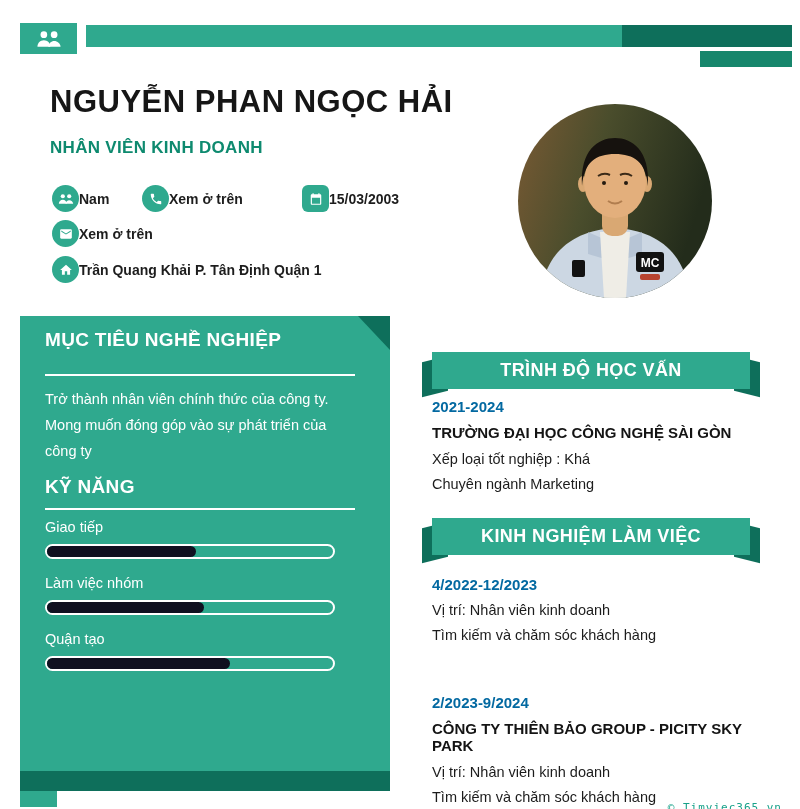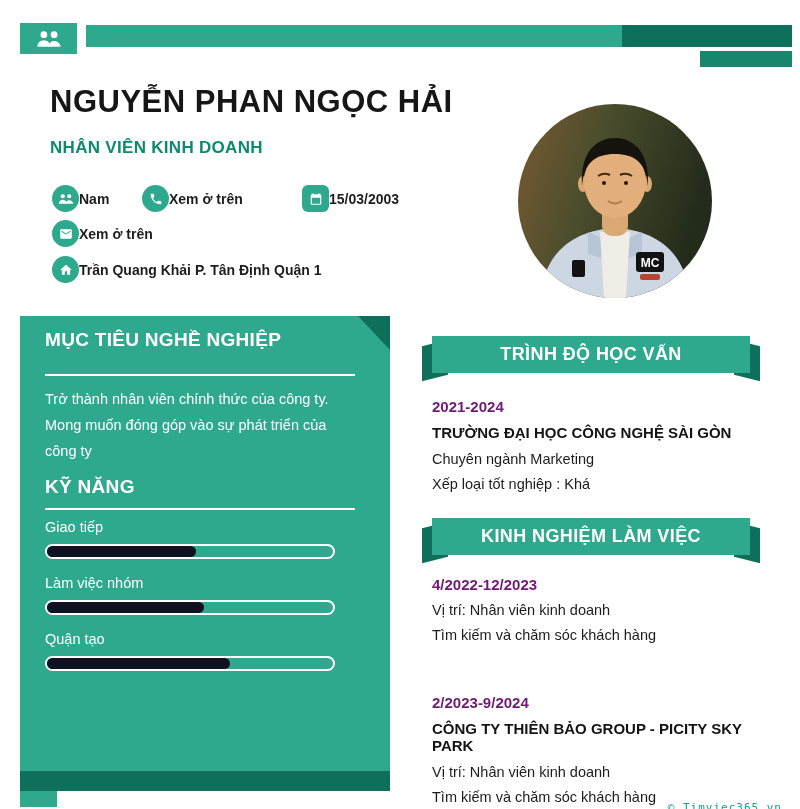--- a/index.html
+++ b/index.html
@@ -41,21 +41,21 @@
   .skill-fill{height:100%;background:var(--bar-fill);border-radius:7px;width:50%;}
 
   
   .banner{position:absolute;left:432px;width:318px;height:37px;}
   .banner .wing{position:absolute;top:7px;width:26px;height:35px;background:var(--teal-dark);}
   .banner .wing.left{left:-10px;transform:skewY(-14deg);}
   .banner .wing.right{right:-10px;transform:skewY(14deg);}
   .banner .face{position:absolute;inset:0;background:var(--teal);display:flex;align-items:center;justify-content:center;color:#fff;font-weight:700;font-size:18px;letter-spacing:.4px;}
 
   .entry{position:absolute;left:432px;width:350px;}
-  .entry .period{font-size:15px;font-weight:700;margin-bottom:9px;color:#701a75;}
+  .entry .period{font-size:15px;font-weight:700;margin-bottom:9px;color:#0369a1;}
   .entry .org{font-size:15px;font-weight:700;margin-bottom:10px;color:#141414;}
   .entry .line{font-size:14.5px;margin-bottom:9px;color:#1c1c1c;}
 
   .watermark{position:absolute;right:18px;top:785px;font-family:"DejaVu Sans Mono", monospace;font-size:11px;letter-spacing:1px;color:var(--watermark);}
 </style>
 </head>
 <body>
 
 <div id="page">
 
@@ -178,31 +178,31 @@
     </div>
 
     <div class="skill-label" style="top:315px;">Quận tạo</div>
     <div class="skill-bar" style="top:340px;">
       <div class="skill-fill" style="width: 64%;"></div>
     </div>
   </div>
   <div class="side-strip"></div>
   <div class="side-tab"></div>
 
-  <div class="banner" style="top:320px;padding-left:20px;">
+  <div class="banner" style="top:336px;padding-left:20px;">
     <div class="wing left"></div>
     <div class="wing right"></div>
     <div class="face">TRÌNH ĐỘ HỌC VẤN</div>
   </div>
 
   <div class="entry" style="top:382px;">
     <div class="period">2021-2024</div>
     <div class="org">TRƯỜNG ĐẠI HỌC CÔNG NGHỆ SÀI GÒN</div>
+    <div class="line">Xếp loại tốt nghiệp : Khá</div>
     <div class="line">Chuyên ngành Marketing</div>
-    <div class="line">Xếp loại tốt nghiệp : Khá</div>
   </div>
 
   <div class="banner" style="top:502px;">
     <div class="wing left"></div>
     <div class="wing right"></div>
     <div class="face">KINH NGHIỆM LÀM VIỆC</div>
   </div>
 
   <div class="entry" style="top:560px;">
     <div class="period">4/2022-12/2023</div>

